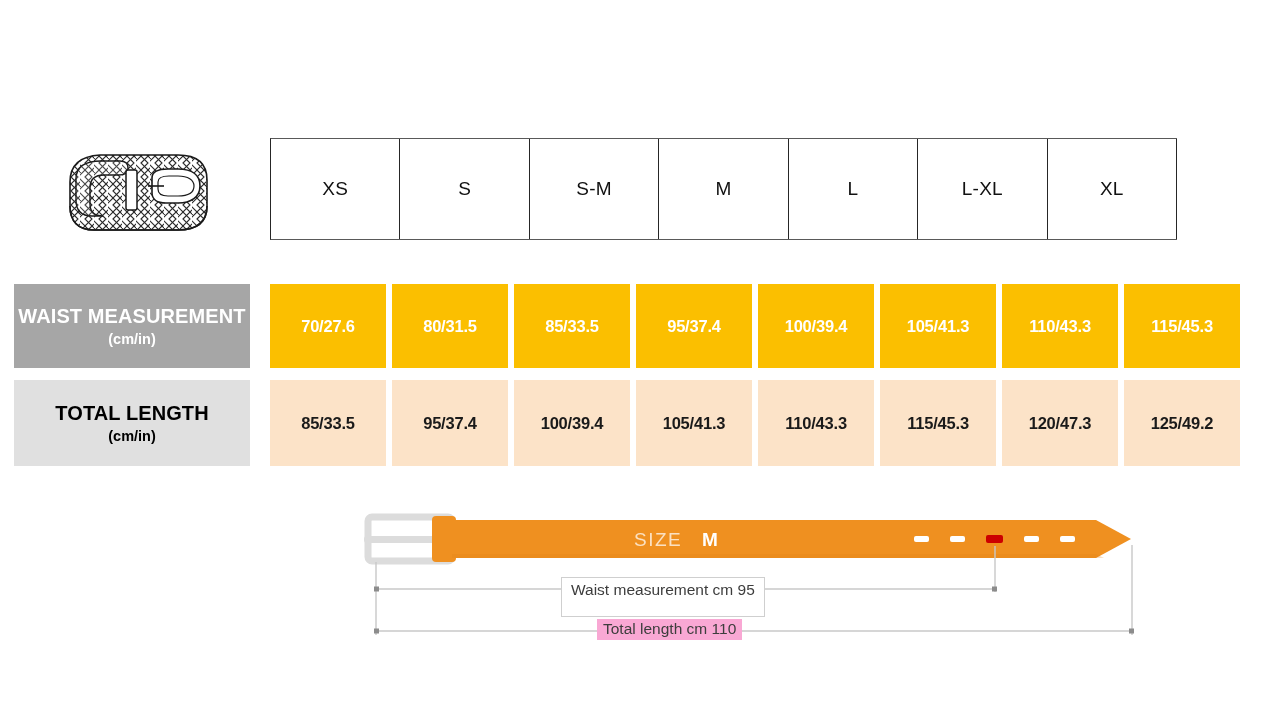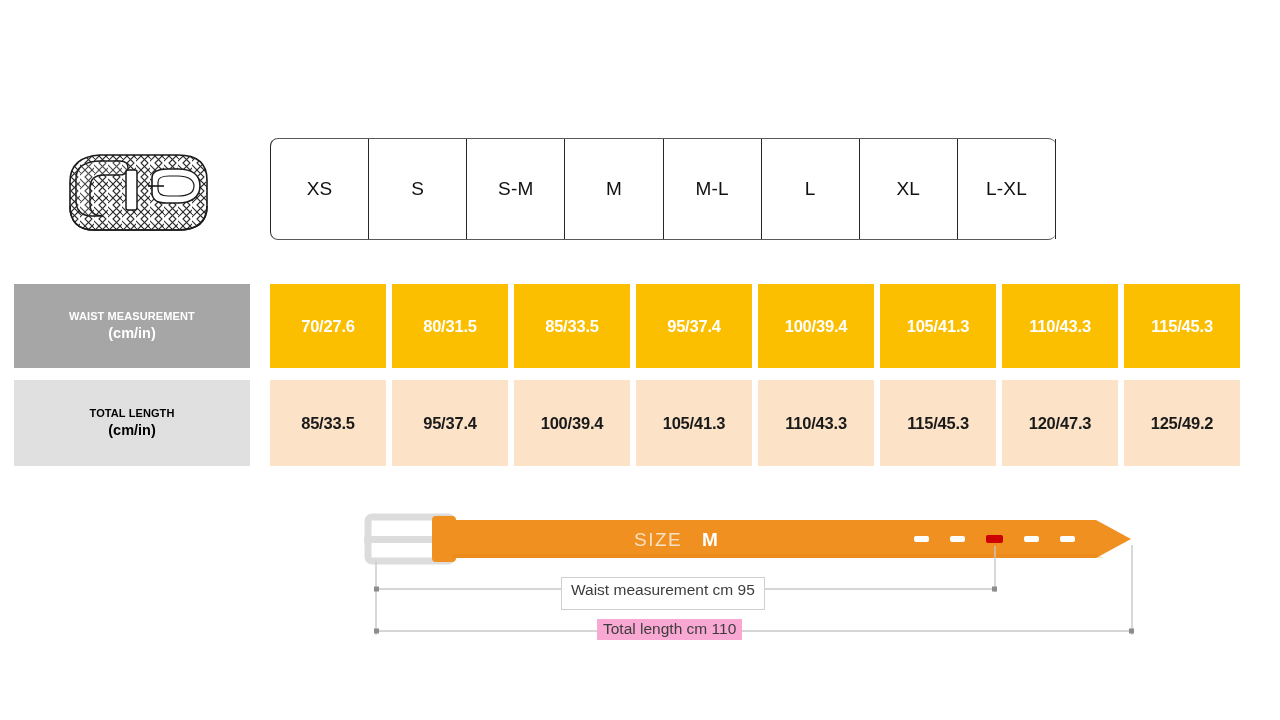--- a/index.html
+++ b/index.html
@@ -23,28 +23,27 @@
     top: 142px;
     width: 168px;
     height: 100px;
   }
 
   
   #size-header-table {
     position: absolute;
     left: 270px;
     top: 138px;
-    width: 786px;
+    width: 907px;
     height: 102px;
     display: flex;
     border-top: 1.4px solid #595959;
     border-bottom: 1.4px solid #595959;
     border-left: 1.4px solid #262626;
     box-sizing: border-box;
-    border-radius: 8px;
   }
   #size-header-table .hcell {
     flex: 1 1 0;
     display: flex;
     align-items: center;
     justify-content: center;
     border-right: 1.4px solid #262626;
     box-sizing: border-box;
     font-size: 19px;
     color: #111111;
@@ -65,21 +64,21 @@
     width: 236px;
     flex: 0 0 236px;
     display: flex;
     flex-direction: column;
     align-items: center;
     justify-content: center;
     text-align: center;
     font-weight: bold;
     line-height: 1.35;
   }
-  .row-label .l1 { font-size: 11px; letter-spacing: 0.1px; }
+  .row-label .l1 { font-size: 20px; letter-spacing: 0.1px; }
   .row-label .l2 { font-size: 14.5px; font-weight: bold; }
 
   #waist-label { background: #a6a6a6; color: #ffffff; }
   #length-label { background: #e0e0e0; color: #000000; }
 
   .cells {
     flex: 1 1 auto;
     display: flex;
     margin-left: 20px;
     gap: 6px;
@@ -109,21 +108,21 @@
   .dim-text {
     position: absolute;
     font-size: 15.5px;
     color: #3d3d3d;
     white-space: nowrap;
     font-family: "Liberation Sans", sans-serif;
   }
   #waist-dim-label {
     left: 561px;
     top: 577px;
-    padding: 3px 9px 9px 9px;
+    padding: 3px 9px 16px 9px;
     background: #ffffff;
     border: 1px solid #cfcfcf;
     line-height: 1.2;
   }
   #length-dim-label {
     left: 597px;
     top: 619px;
     background: #f9a8d4;
     padding: 1px 6px;
     line-height: 1.2;
@@ -161,24 +160,23 @@
 
     <path d="M18,64 C18,79 26,88 42,88 L126,88 C145,88 155,80 155,64" fill="none" stroke="#1a1a1a" stroke-width="1.6"></path>
   </svg>
 </div>
 
 <div id="size-header-table">
   <div class="hcell">XS</div>
   <div class="hcell">S</div>
   <div class="hcell">S-M</div>
   <div class="hcell">M</div>
-  <div class="hcell">M-L</div>
   <div class="hcell">L</div>
+  <div class="hcell">L-XL</div>
   <div class="hcell">XL</div>
-  <div class="hcell">L-XL</div>
 </div>
 
 <div class="meas-row" id="waist-row">
   <div class="row-label" id="waist-label">
     <span class="l1">WAIST MEASUREMENT</span>
     <span class="l2">(cm/in)</span>
   </div>
   <div class="cells">
     <div class="cell">70/27.6</div>
     <div class="cell">80/31.5</div>

